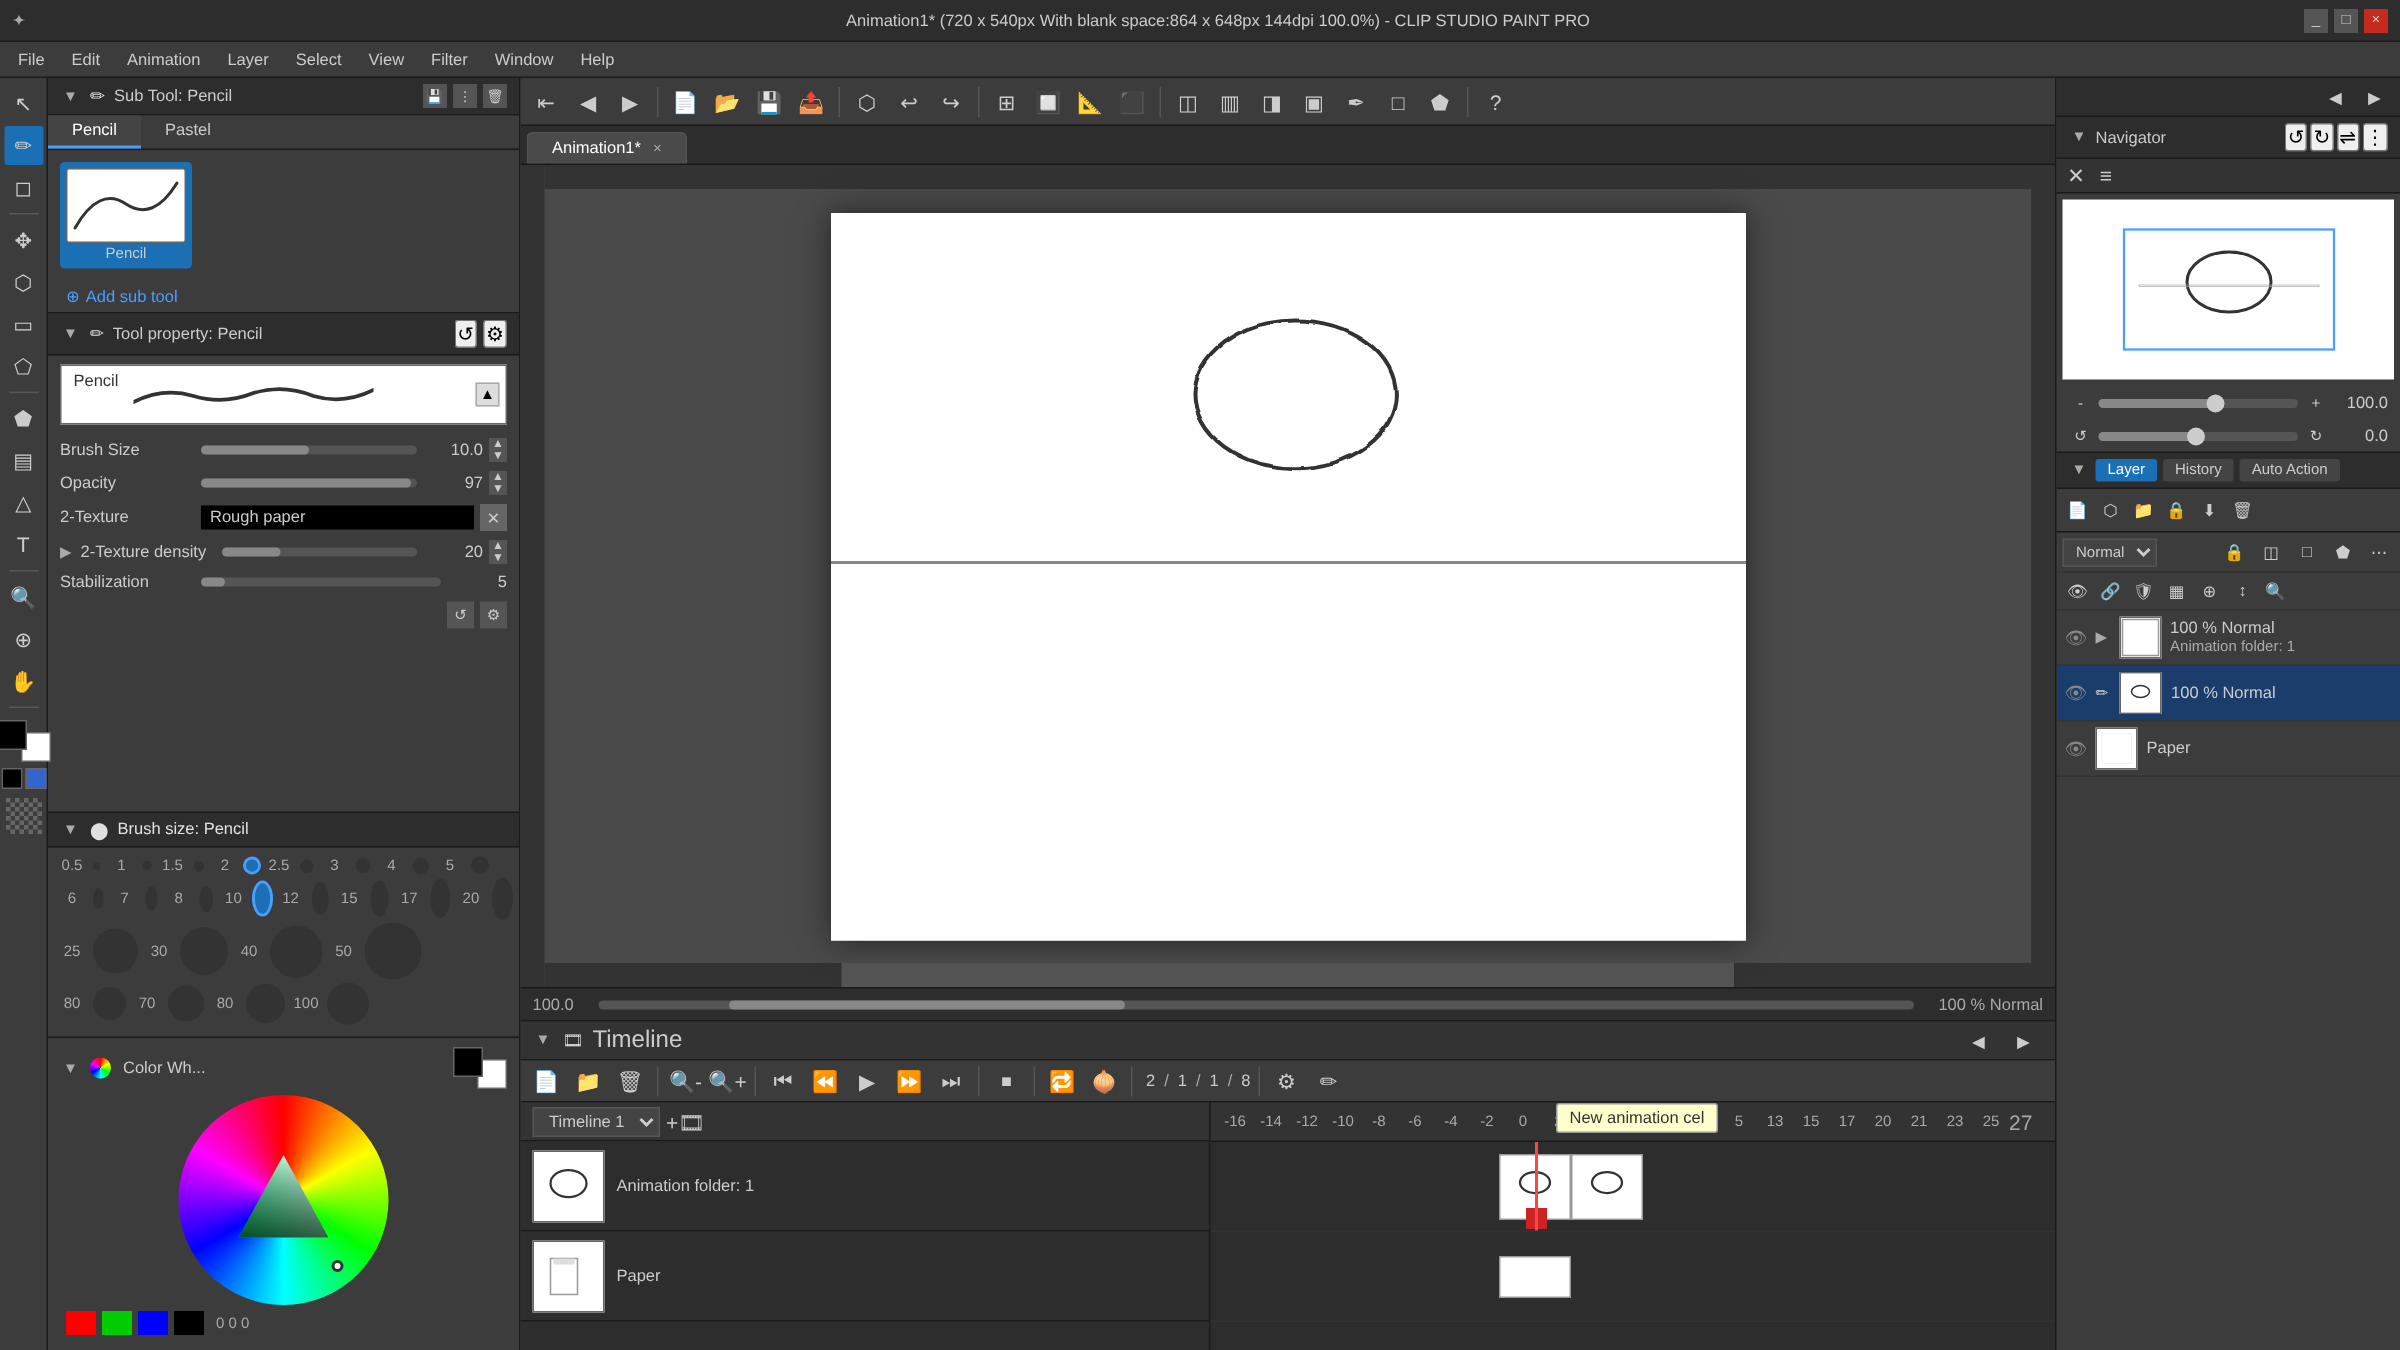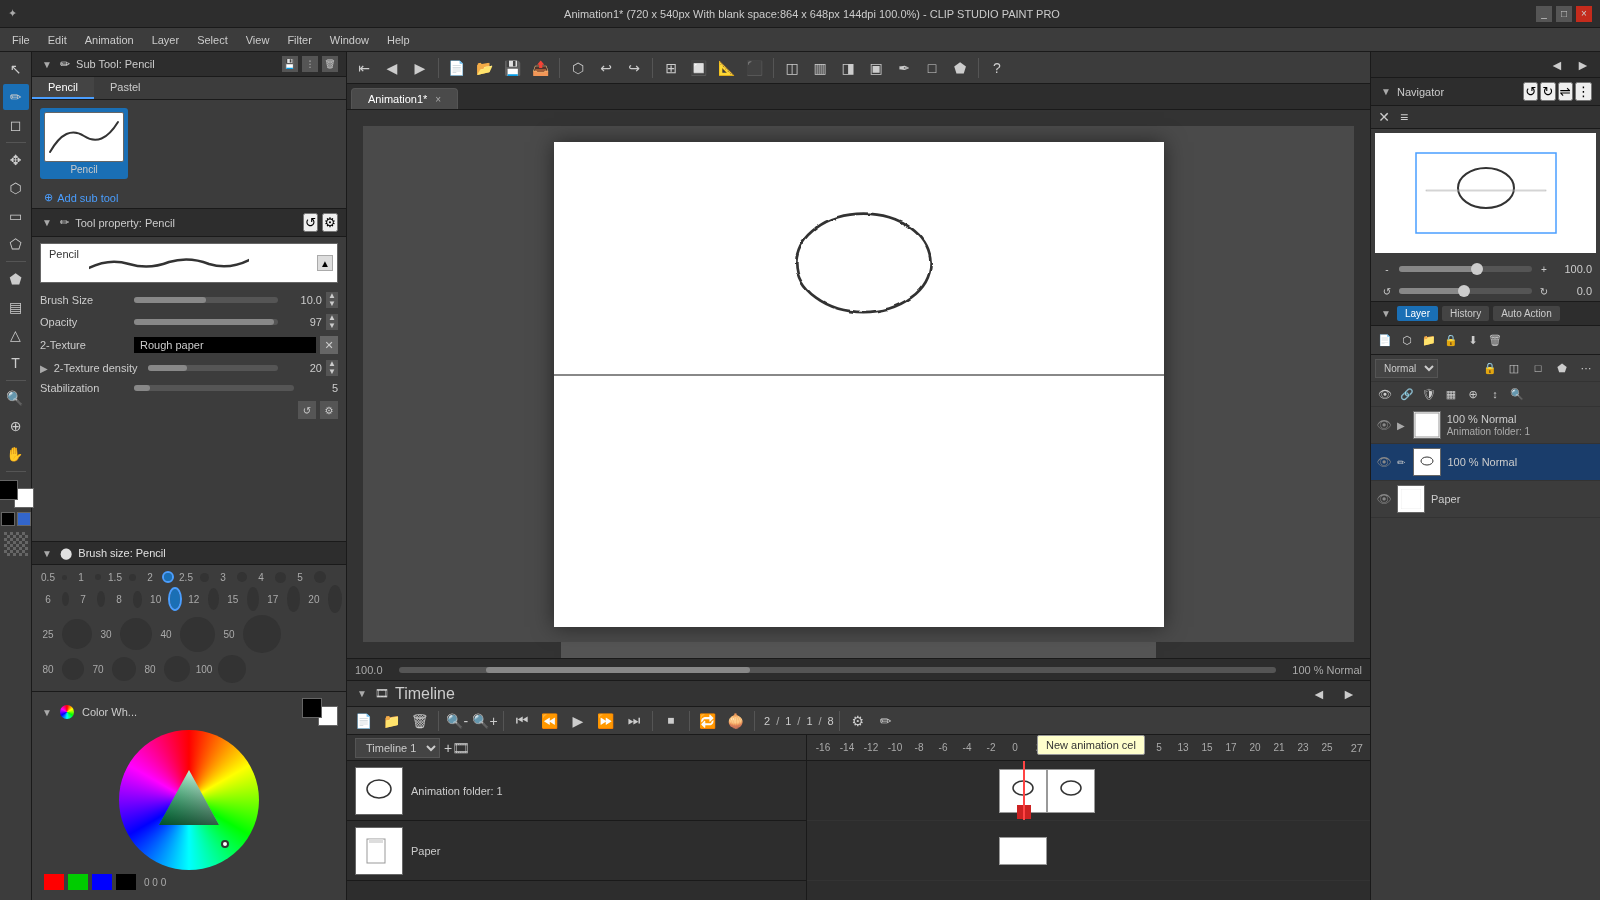--- a/index.html
+++ b/index.html
@@ -625,21 +625,21 @@
             <div style="width:24px;text-align:center;font-size:10px;color:#aaa;flex-shrink:0;">8</div>
             <div style="width:24px;text-align:center;font-size:10px;color:#aaa;flex-shrink:0;">10</div>
             <div style="width:24px;text-align:center;font-size:10px;color:#aaa;flex-shrink:0;">5</div>
             <div style="width:24px;text-align:center;font-size:10px;color:#aaa;flex-shrink:0;">13</div>
             <div style="width:24px;text-align:center;font-size:10px;color:#aaa;flex-shrink:0;">15</div>
             <div style="width:24px;text-align:center;font-size:10px;color:#aaa;flex-shrink:0;">17</div>
             <div style="width:24px;text-align:center;font-size:10px;color:#aaa;flex-shrink:0;">20</div>
             <div style="width:24px;text-align:center;font-size:10px;color:#aaa;flex-shrink:0;">21</div>
             <div style="width:24px;text-align:center;font-size:10px;color:#aaa;flex-shrink:0;">23</div>
             <div style="width:24px;text-align:center;font-size:10px;color:#aaa;flex-shrink:0;">25</div>
-            <div style="width:24px;text-align:right;font-size:11px;color:#aaa;flex-shrink:0;">27</div>
+            <div style="width:24px;text-align:left;font-size:14px;color:#aaa;flex-shrink:0;">27</div>
             <div style="width:24px;text-align:center;font-size:10px;color:#aaa;flex-shrink:0;">29</div>
 
           </div>
 
           <div style="height:60px;background:#2d2d2d;border-bottom:1px solid #333;display:flex;position:relative;min-width:900px;">
 
             <div style="position:absolute;left:192px;top:8px;width:48px;height:44px;background:#fff;border:1px solid #999;">
               <svg width="46" height="42" viewBox="0 0 46 42">
                 <ellipse cx="23" cy="18" rx="10" ry="7" fill="none" stroke="#333" stroke-width="1.5"></ellipse>
               </svg>

